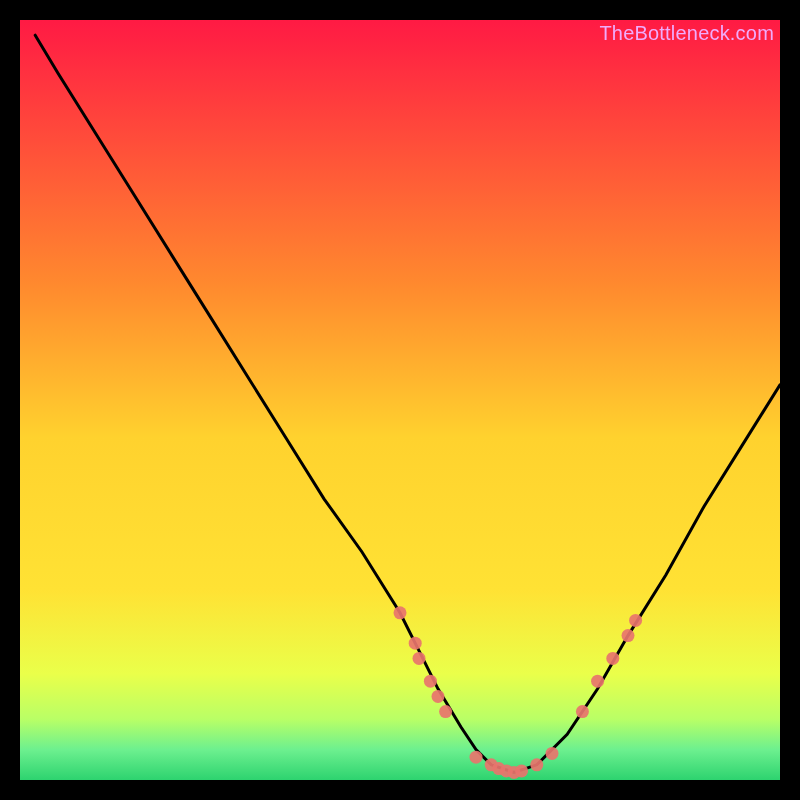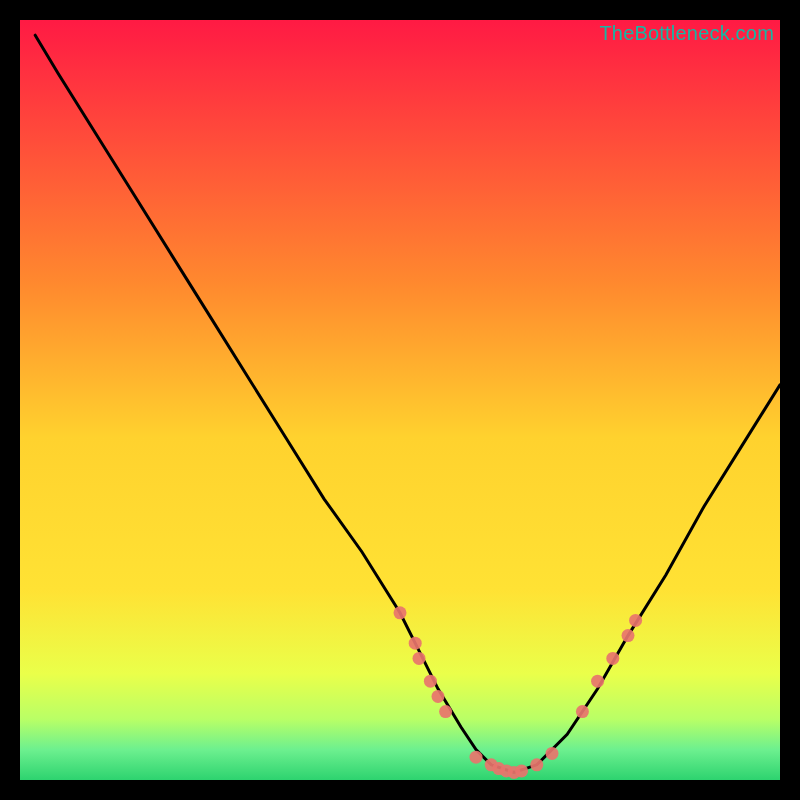--- a/index.html
+++ b/index.html
@@ -18,21 +18,21 @@
     top: 0;
     width: 760px;
     height: 760px;
   }
   .attribution {
     position: absolute;
     top: 2px;
     right: 6px;
     font-family: Arial, Helvetica, sans-serif;
     font-size: 20px;
-    color: #14b8a6;
+    color: #f0abfc;
     font-weight: 400;
     letter-spacing: 0.2px;
   }
 </style>
 </head>
 <body>
 
 <div class="frame">
   <svg class="plot" viewBox="0 0 760 760">
     <defs>

